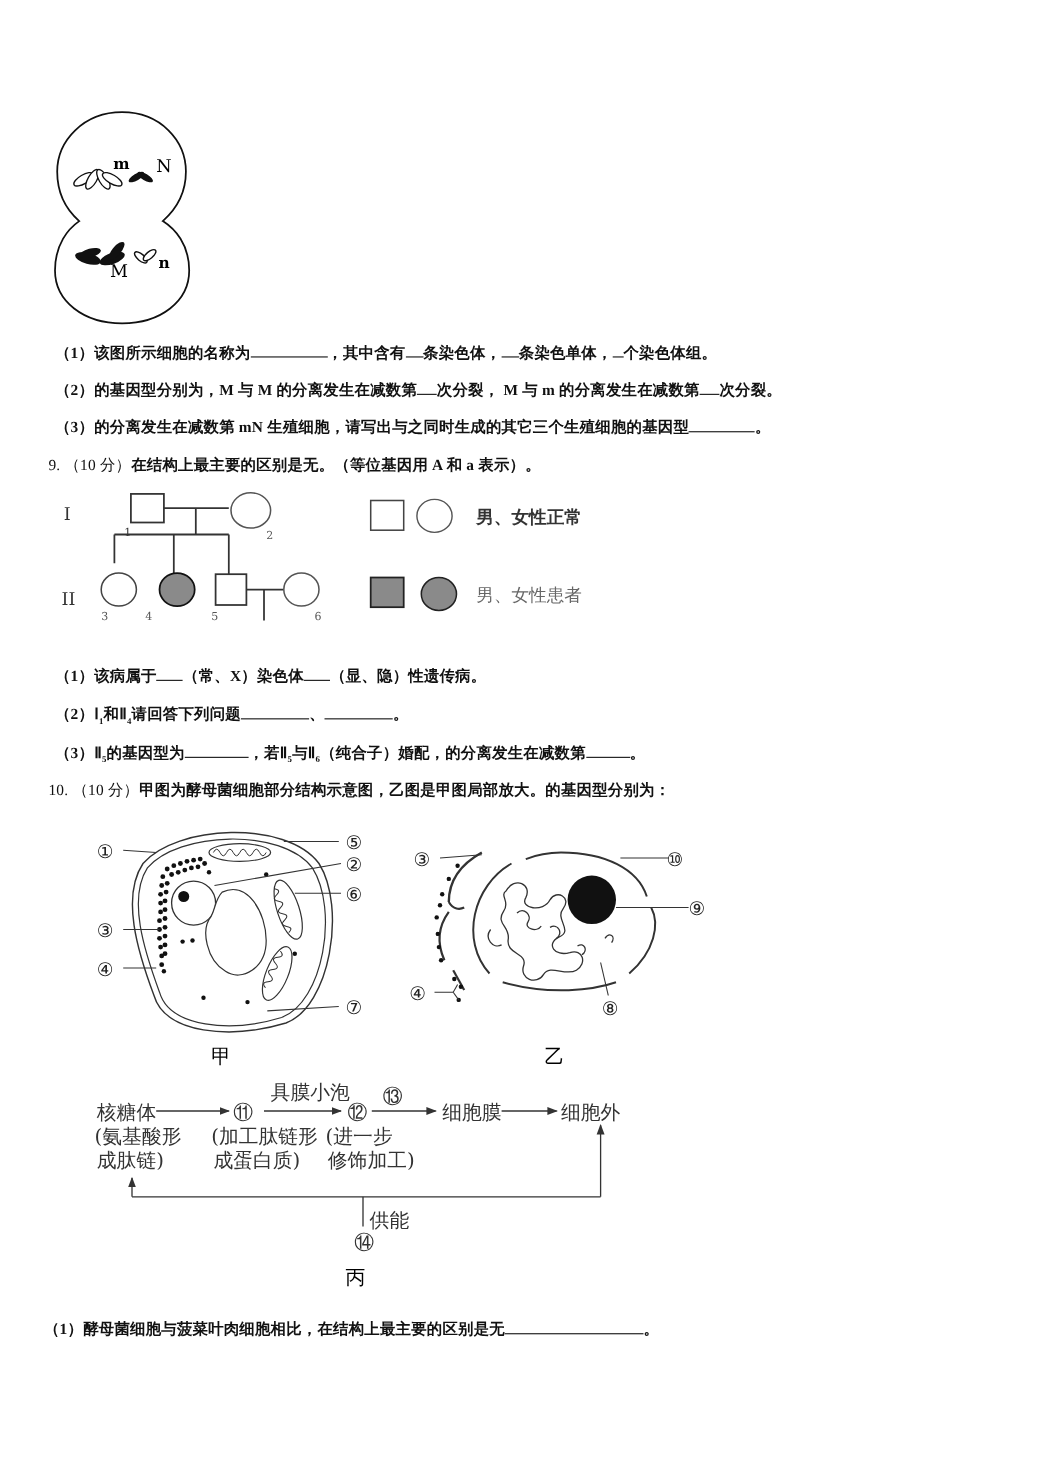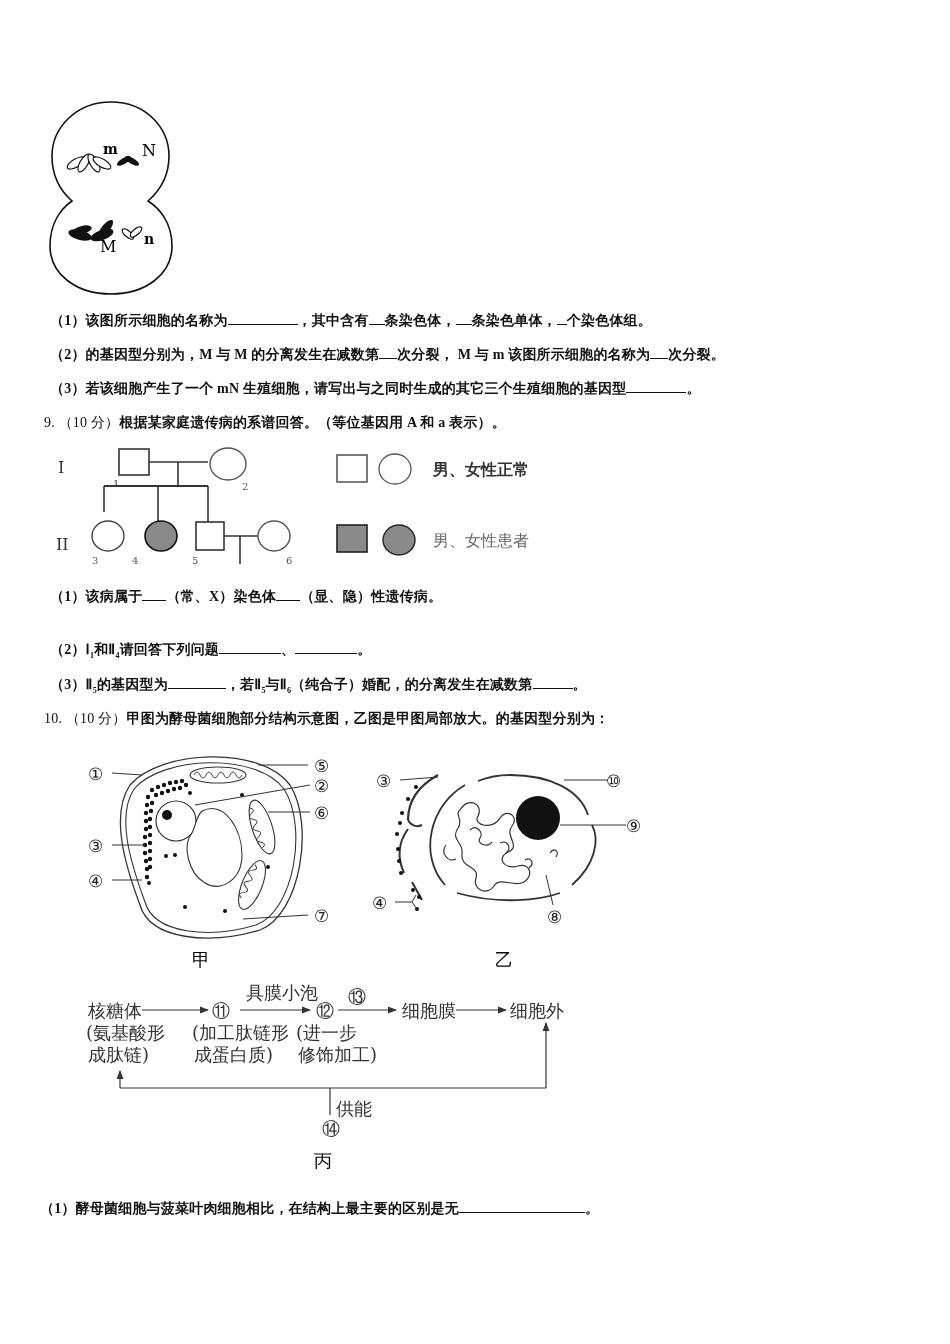--- a/index.html
+++ b/index.html
@@ -47,29 +47,29 @@
     <text x="98" y="58" font-size="16">N</text>
     <text x="56" y="154" font-size="16">M</text>
     <text x="100" y="146" font-size="14" font-weight="bold">n</text>
   </svg>
 </div>
 
 <div class="abs q" style="left:50px;top:312px;">
   <span>（1）</span><span>该图所示细胞的名称为</span><span class="blank" style="width:70px"></span><span>，其中含有</span><span class="blank" style="width:16px"></span><span>条染色体，</span><span class="blank" style="width:16px"></span><span>条染色单体，</span><span class="blank" style="width:10px"></span><span>个染色体组。</span>
 </div>
 <div class="abs q" style="left:50px;top:346px;">
-  <span>（2）</span><span>的基因型分别为，M 与 M 的分离发生在减数第</span><span class="blank" style="width:18px"></span><span>次分裂，  M 与 m 该图所示细胞的名称为</span><span class="blank" style="width:18px"></span><span>次分裂。</span>
+  <span>（2）</span><span>的基因型分别为，M 与 M 的分离发生在减数第</span><span class="blank" style="width:18px"></span><span>次分裂，  M 与 m 的分离发生在减数第</span><span class="blank" style="width:18px"></span><span>次分裂。</span>
 </div>
 <div class="abs q" style="left:50px;top:380px;">
-  <span>（3）</span><span>若该细胞产生了一个 mN 生殖细胞，请写出与之同时生成的其它三个生殖细胞的基因型</span><span class="blank" style="width:60px"></span><span>。</span>
+  <span>（3）</span><span>的分离发生在减数第 mN 生殖细胞，请写出与之同时生成的其它三个生殖细胞的基因型</span><span class="blank" style="width:60px"></span><span>。</span>
 </div>
 
 <div class="abs q" style="left:44px;top:414px;">
   <span class="qn">9.</span>
-  <span class="qn">（10 分）</span><span>根据某家庭遗传病的系谱回答。（等位基因用 A 和 a 表示）。</span>
+  <span class="qn">（10 分）</span><span>在结构上最主要的区别是无。（等位基因用 A 和 a 表示）。</span>
 </div>
 
 <div class="abs" style="left:50px;top:440px;width:530px;height:135px;">
   <svg width="530" height="135" viewBox="0 0 530 135">
     <g font-size="16" fill="#333">
       <text x="8" y="33">I</text>
       <text x="6" y="110">II</text>
     </g>
 
     <rect x="69" y="9" width="30" height="26" fill="#fff" stroke="#333" stroke-width="1.6"></rect>
@@ -100,21 +100,21 @@
       <rect x="287" y="15" width="30" height="27" fill="#fff" stroke="#444" stroke-width="1.4"></rect>
       <ellipse cx="345" cy="29" rx="16" ry="15" fill="#fff" stroke="#555" stroke-width="1.3"></ellipse>
       <text x="383" y="35" font-size="16" font-weight="bold" fill="#333">男、女性正常</text>
       <rect x="287" y="85" width="30" height="27" fill="#8a8a8a" stroke="#222" stroke-width="1.6"></rect>
       <ellipse cx="349" cy="100" rx="16" ry="15" fill="#8a8a8a" stroke="#222" stroke-width="1.4"></ellipse>
       <text x="383" y="106" font-size="16" fill="#666">男、女性患者</text>
     </g>
   </svg>
 </div>
 
-<div class="abs q" style="left:50px;top:588px;">
+<div class="abs q" style="left:50px;top:606px;">
   <span>（1）</span><span>该病属于</span><span class="blank" style="width:24px"></span><span>（常、X）染色体</span><span class="blank" style="width:24px"></span><span>（显、隐）性遗传病。</span>
 </div>
 <div class="abs q" style="left:50px;top:641px;">
   <span>（2）</span><span>Ⅰ</span><sub>1</sub><span>和Ⅱ</span><sub>4</sub><span>请回答下列问题</span><span class="blank" style="width:62px"></span><span>、</span><span class="blank" style="width:62px"></span><span>。</span>
 </div>
 <div class="abs q" style="left:50px;top:676px;">
   <span>（3）</span><span>Ⅱ</span><sub>5</sub><span>的基因型为</span><span class="blank" style="width:58px"></span><span>，若Ⅱ</span><sub>5</sub><span>与Ⅱ</span><sub>6</sub><span>（纯合子）婚配，的分离发生在减数第</span><span class="blank" style="width:40px"></span><span>。</span>
 </div>
 
 <div class="abs q" style="left:44px;top:710px;">

